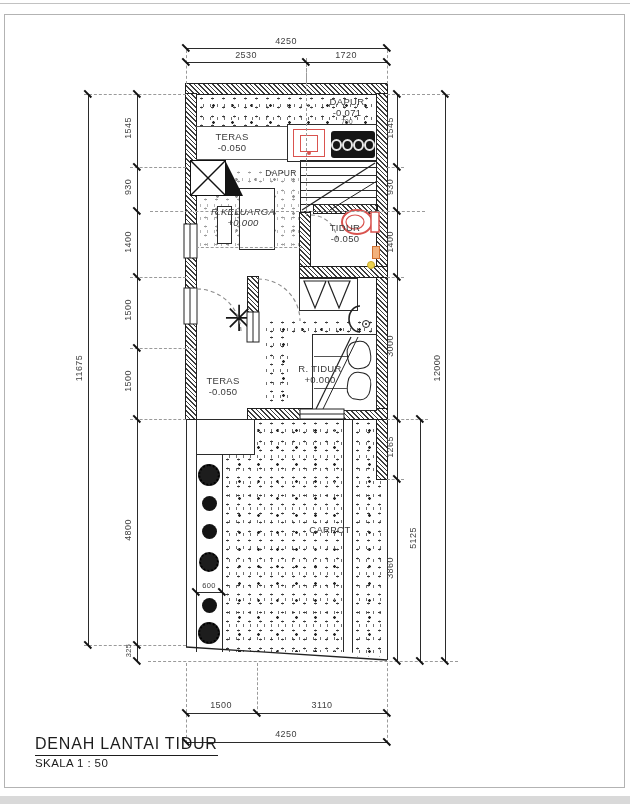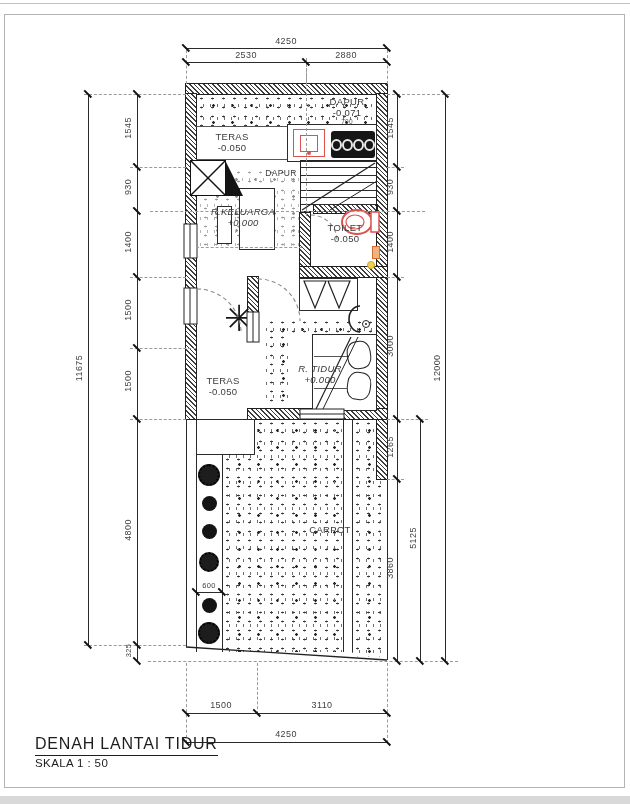--- a/index.html
+++ b/index.html
@@ -215,21 +215,21 @@
 <div class="tick" style="left:392px;top:660px;"></div>
 <div class="tick" style="left:415px;top:418px;"></div>
 <div class="tick" style="left:415px;top:660px;"></div>
 <div class="tick" style="left:440px;top:93px;"></div>
 <div class="tick" style="left:440px;top:660px;"></div>
 <div class="tick" style="left:191px;top:591px;"></div>
 <div class="tick" style="left:217px;top:591px;"></div>
 
 <div class="dtext" style="left:256px;top:36px;width:60px;">4250</div>
 <div class="dtext" style="left:216px;top:50px;width:60px;">2530</div>
-<div class="dtext" style="left:316px;top:50px;width:60px;">2880</div>
+<div class="dtext" style="left:316px;top:50px;width:60px;">1720</div>
 <div class="dtext" style="left:191px;top:700px;width:60px;">1500</div>
 <div class="dtext" style="left:292px;top:700px;width:60px;">3110</div>
 <div class="dtext" style="left:256px;top:729px;width:60px;">4250</div>
 <div class="dtext vrot" style="left:108px;top:123px;width:40px;">1545</div>
 <div class="dtext vrot" style="left:108px;top:182px;width:40px;">930</div>
 <div class="dtext vrot" style="left:108px;top:237px;width:40px;">1400</div>
 <div class="dtext vrot" style="left:108px;top:305px;width:40px;">1500</div>
 <div class="dtext vrot" style="left:108px;top:376px;width:40px;">1500</div>
 <div class="dtext vrot" style="left:108px;top:525px;width:40px;">4800</div>
 <div class="dtext vrot" style="left:108px;top:646px;width:40px;font-size:7.5px;">325</div>
@@ -252,24 +252,24 @@
 <div class="roomlabel" style="left:202px;top:131px;width:60px;">
   <div>TERAS</div>
   <div>-0.050</div>
 </div>
 <div class="roomlabel" style="left:263px;top:168px;width:36px;font-size:8.5px;">DAPUR</div>
 <div class="roomlabel" style="left:208px;top:206px;width:70px;font-style:italic;">
   <div>R.KELUARGA</div>
   <div>+0.000</div>
 </div>
 <div class="roomlabel" style="left:315px;top:222px;width:60px;">
-  <div>TOILET</div>
+  <div>TIDUR</div>
   <div>-0.050</div>
 </div>
-<div class="roomlabel" style="left:290px;top:363px;width:60px;font-style:italic;">
+<div class="roomlabel" style="left:290px;top:363px;width:60px;">
   <div>R. TIDUR</div>
   <div>+0.000</div>
 </div>
 <div class="roomlabel" style="left:193px;top:375px;width:60px;">
   <div>TERAS</div>
   <div>-0.050</div>
 </div>
 <div class="roomlabel" style="left:300px;top:524px;width:60px;">CARPOT</div>
 
 <div class="title">DENAH LANTAI TIDUR</div>

